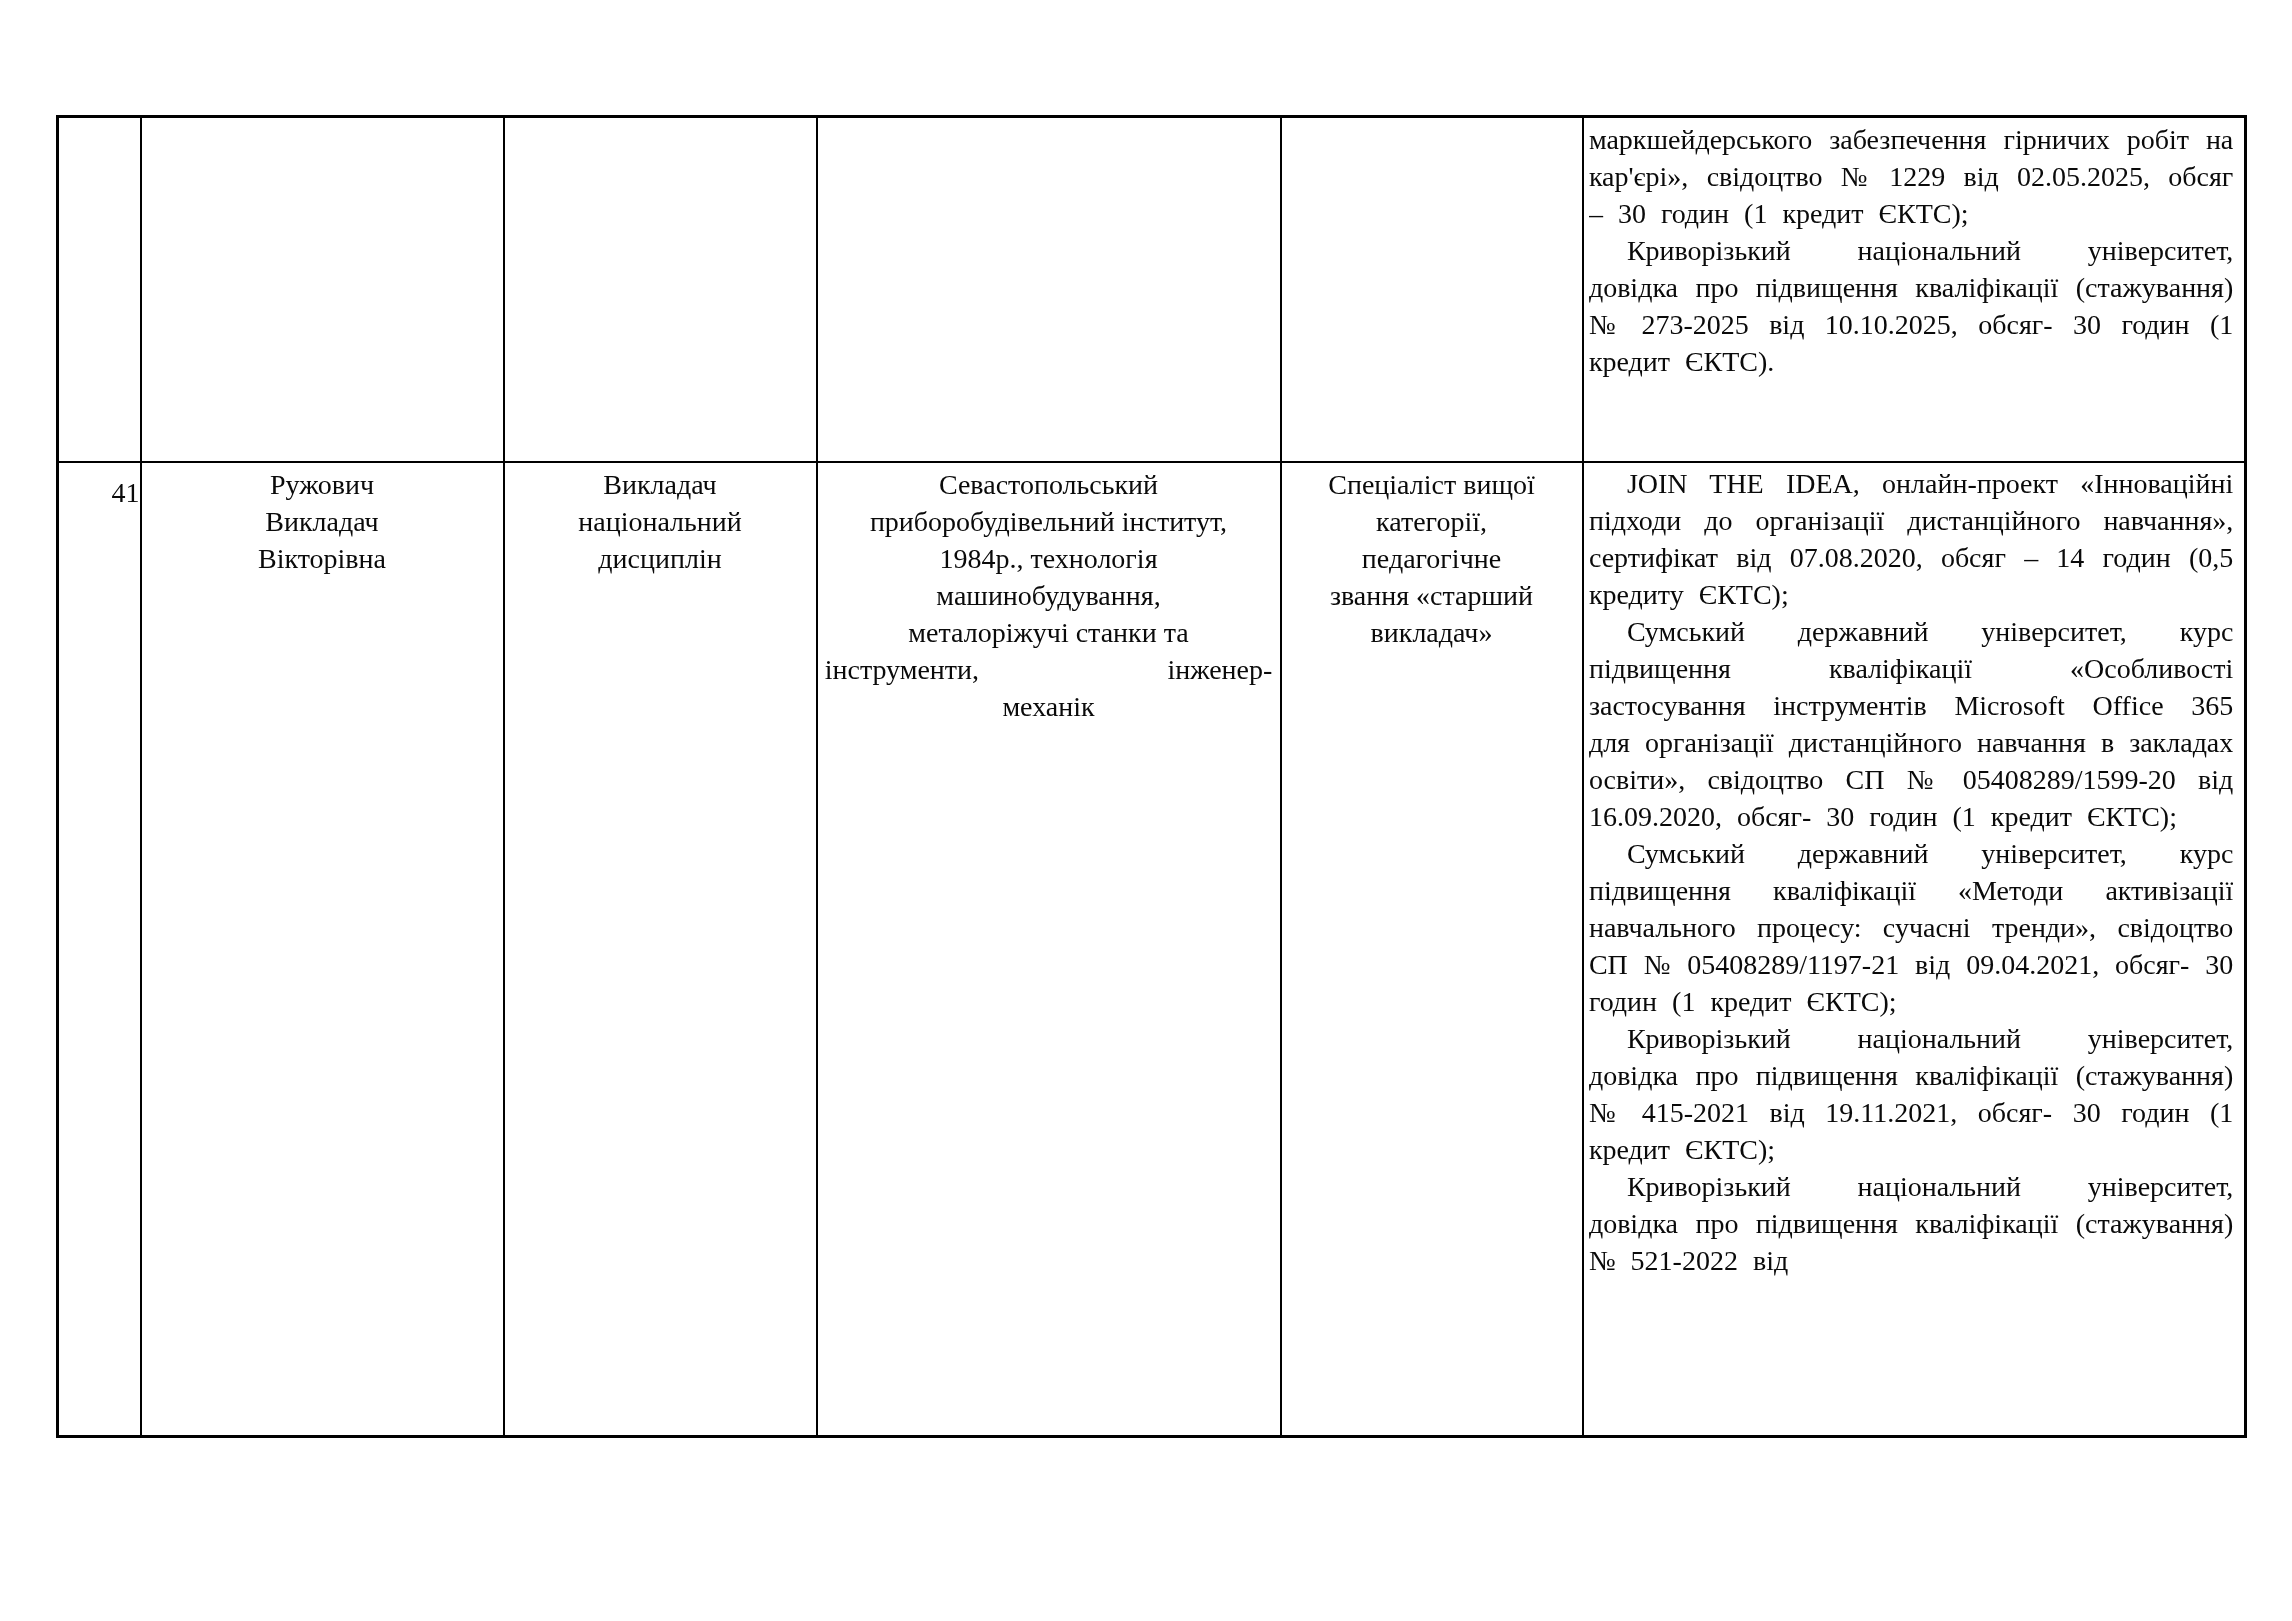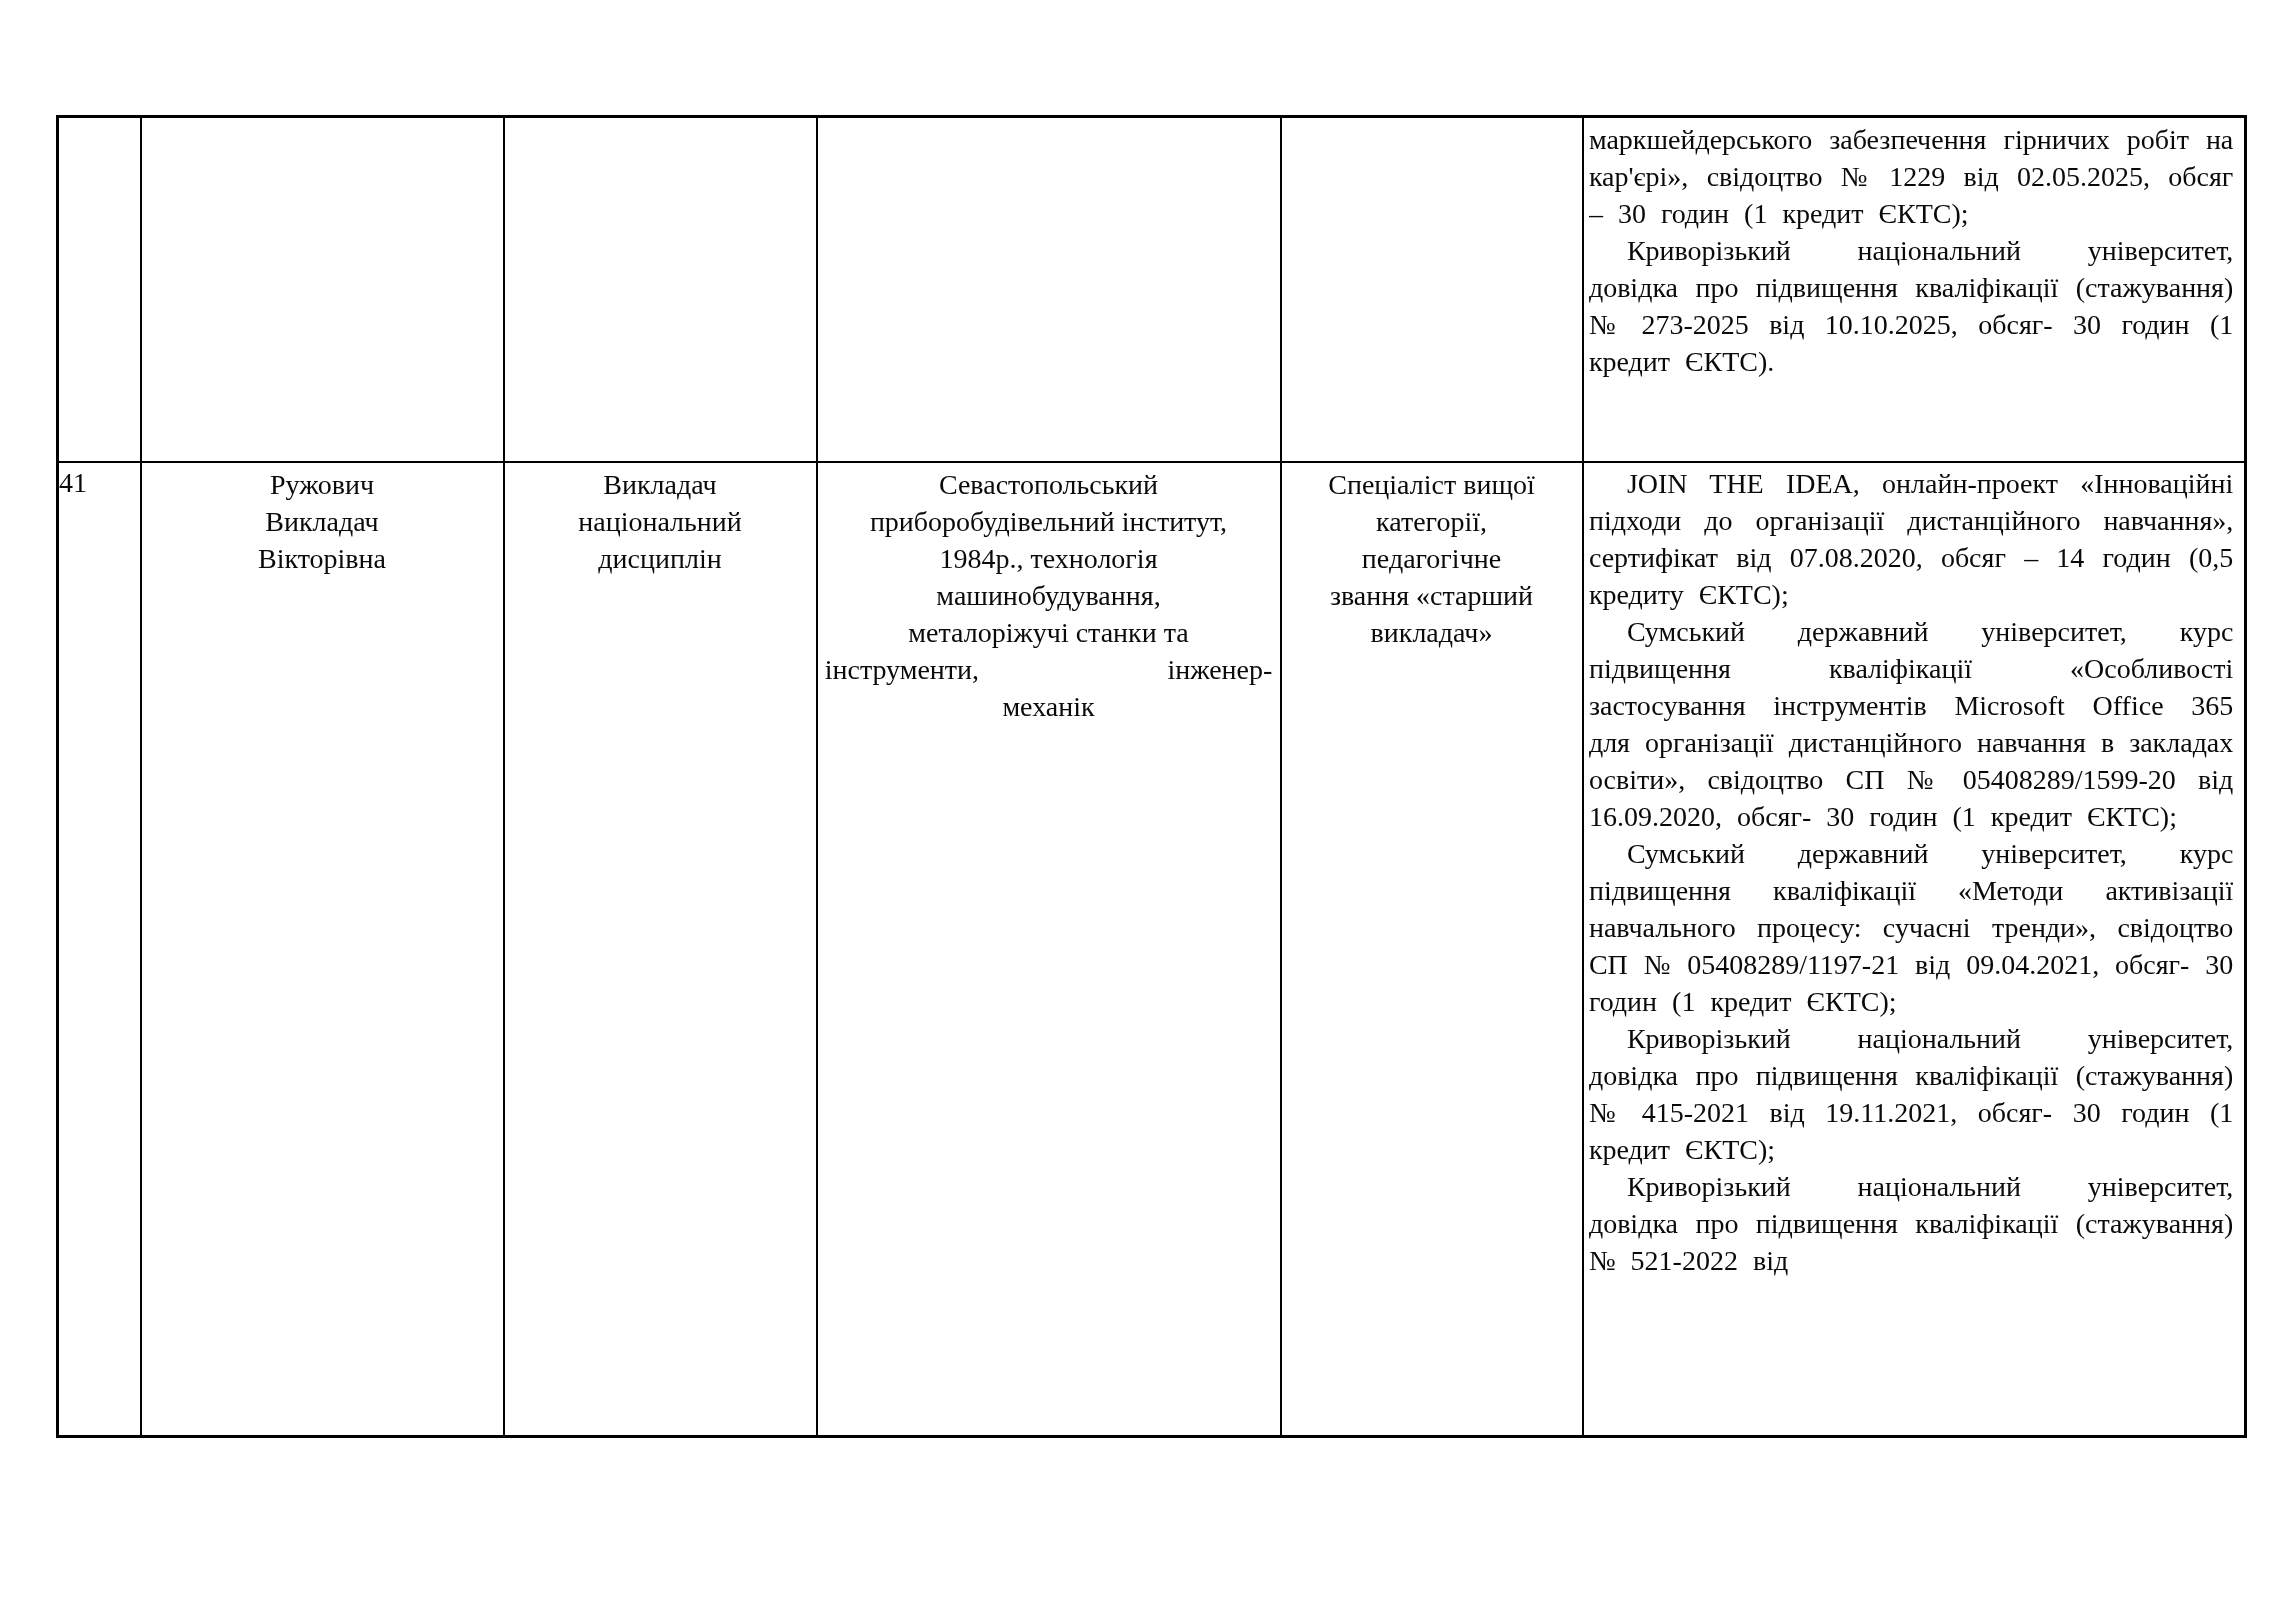--- a/index.html
+++ b/index.html
@@ -40,22 +40,22 @@
     overflow: hidden;
   }
   tr.row-continuation { height: 345px; }
   tr.row-main { height: 975px; }
 
   td.center-cell {
     text-align: center;
     padding: 3.6px 5.4px 0 5.4px;
   }
   td.number-cell {
-    text-align: left;
-    padding-top: 1px;
+    text-align: right;
+    padding-top: 11px;
   }
   td.qual-cell {
     text-align: justify;
     padding: 2.7px 10.7px 0 5.4px;
     word-spacing: 8px;
   }
   .qual-box-cont { height: 339px; overflow: hidden; }
   .qual-box-main { height: 970px; overflow: hidden; }
   .para {
     margin: 0;

